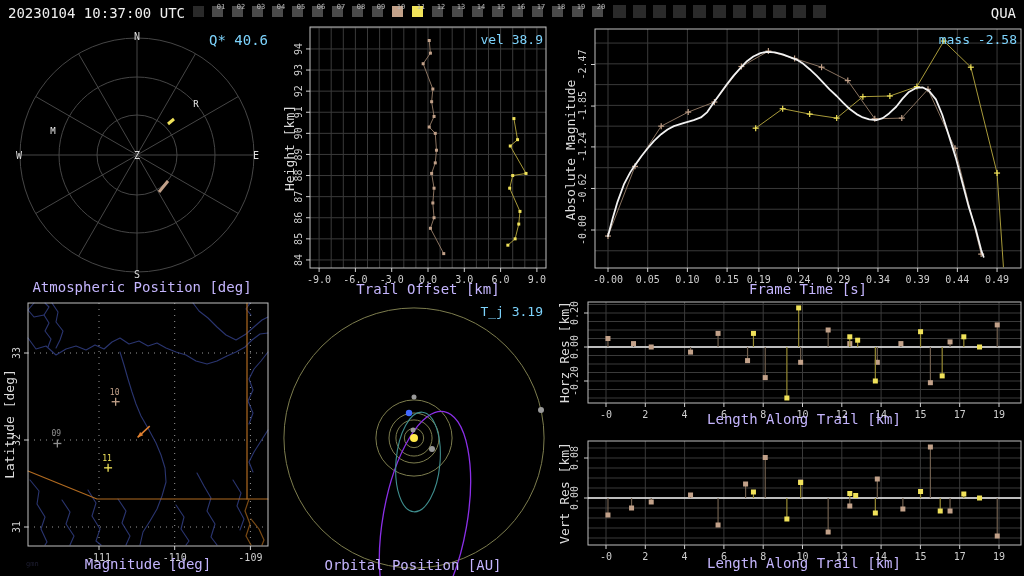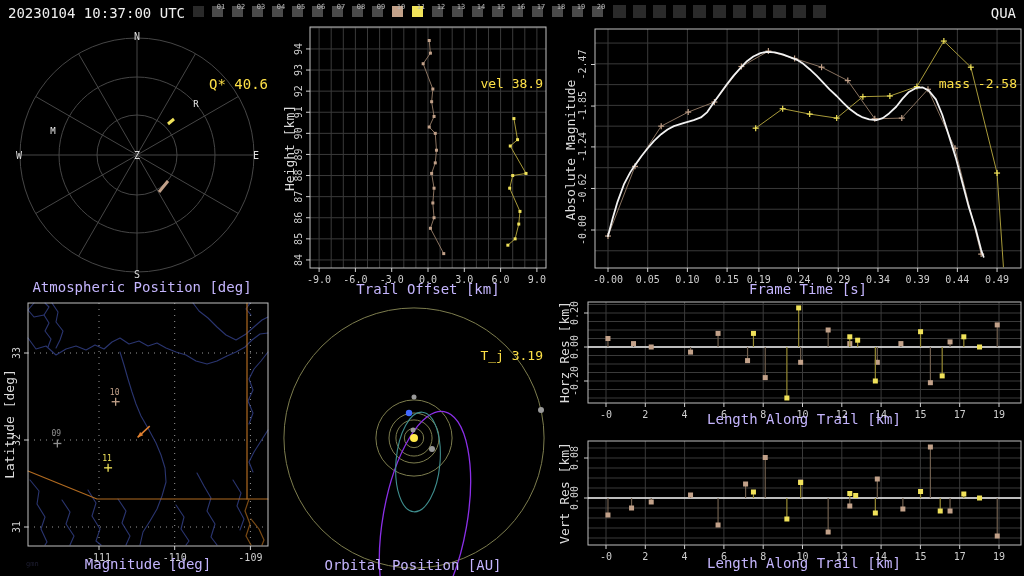--- a/index.html
+++ b/index.html
@@ -1,20 +1,20 @@
 <!DOCTYPE html>
 <html><head>
 <meta charset="utf-8">
 <style>
   html,body{margin:0;padding:0;background:#000;}
   #app{position:relative;width:1024px;height:576px;background:#000;overflow:hidden;
        font-family:"DejaVu Sans Mono",monospace;}
   #plots{position:absolute;left:0;top:0;}
   .hdr{position:absolute;top:5px;font:14px "DejaVu Sans Mono",monospace;color:#f0f0f0;white-space:pre;}
-  .corner{position:absolute;font:13px "DejaVu Sans Mono",monospace;color:#fde047;white-space:pre;pointer-events:none;margin-top:44px;}
+  .corner{position:absolute;font:13px "DejaVu Sans Mono",monospace;color:#7dd3fc;white-space:pre;pointer-events:none;}
   .xlab{position:absolute;text-align:center;font:14px "DejaVu Sans Mono",monospace;color:#c4b5fd;pointer-events:none;}
   .ylab{position:absolute;transform:translate(-50%,-50%) rotate(-90deg);white-space:nowrap;
         font:13px "DejaVu Sans Mono",monospace;color:#dcdcdc;pointer-events:none;}
   .wm{position:absolute;left:26px;top:560px;font:7px "DejaVu Sans Mono",monospace;color:#1f1f33;}
 </style>
 </head>
 <body>
 
 <div id="app">
   <svg id="plots" width="1024" height="576" viewBox="0 0 1024 576">

